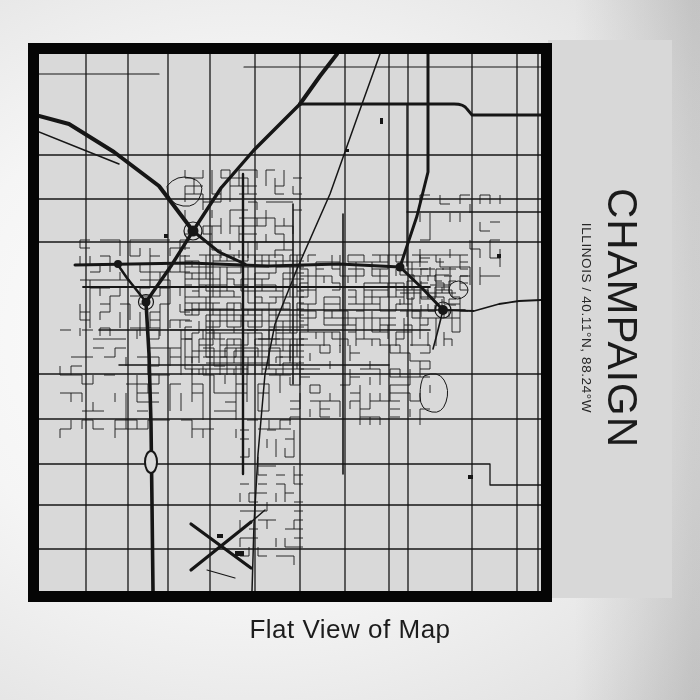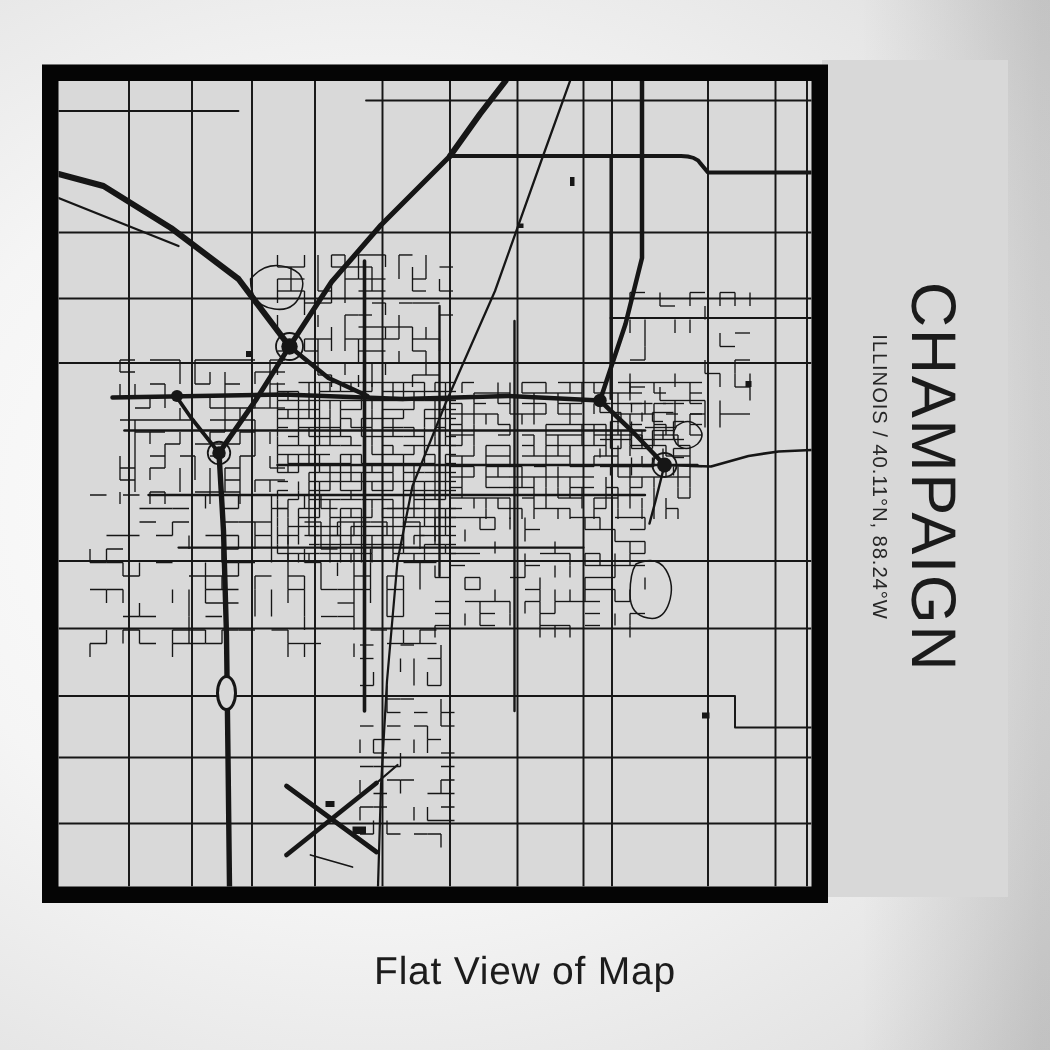--- a/index.html
+++ b/index.html
@@ -28,21 +28,21 @@
     font-size:13.5px;letter-spacing:0.6px;color:#262626;
     margin-top:7px;white-space:nowrap;font-weight:400;
   }
   .map-frame{
     position:absolute;left:28px;top:43px;width:524px;height:559px;
     box-sizing:border-box;border:11px solid var(--border,#050505);
     background:var(--mapbg,#d9d9d9);z-index:3;
   }
   .map-frame svg{display:block;width:100%;height:100%;}
   .caption{
-    position:absolute;left:0;top:632px;width:700px;text-align:center;
+    position:absolute;left:0;top:614px;width:700px;text-align:center;
     font-size:26px;font-weight:400;color:#1c1c1c;letter-spacing:0.5px;z-index:4;
   }
 </style>
 </head>
 <body>
 
 <div class="side-panel" style="background: rgb(216, 216, 216);"></div>
 
 <div class="side-label">
   <div class="map-title">CHAMPAIGN</div>

